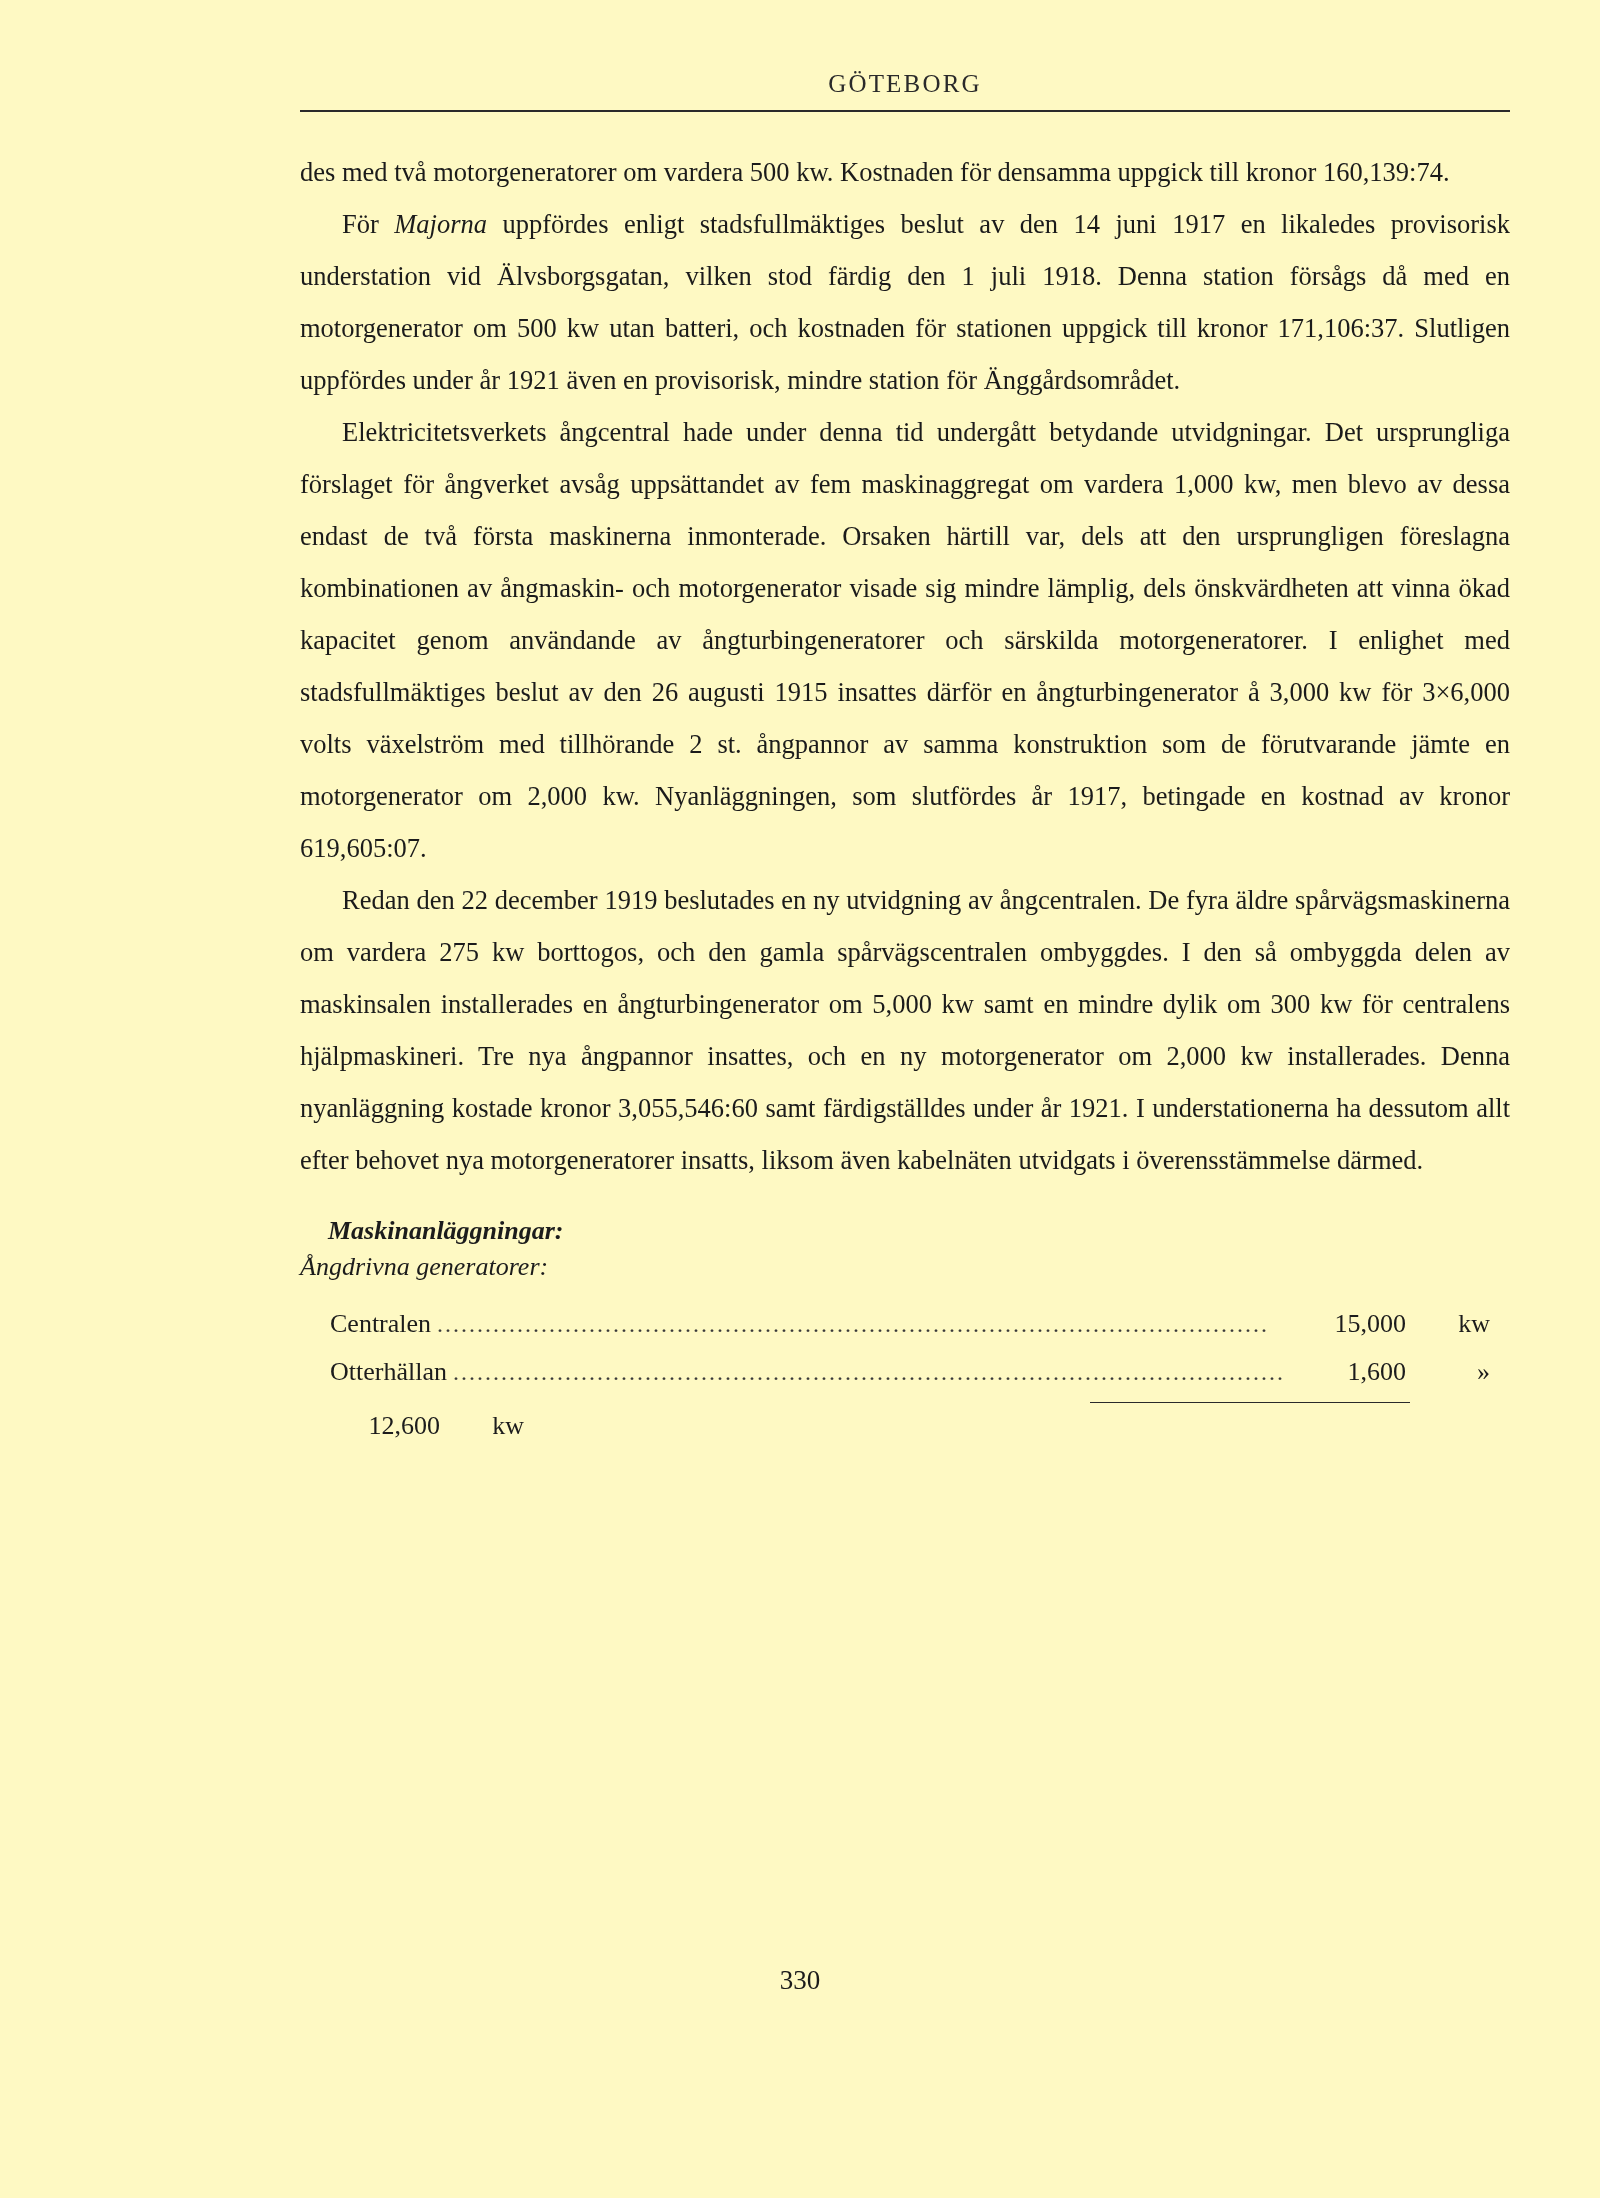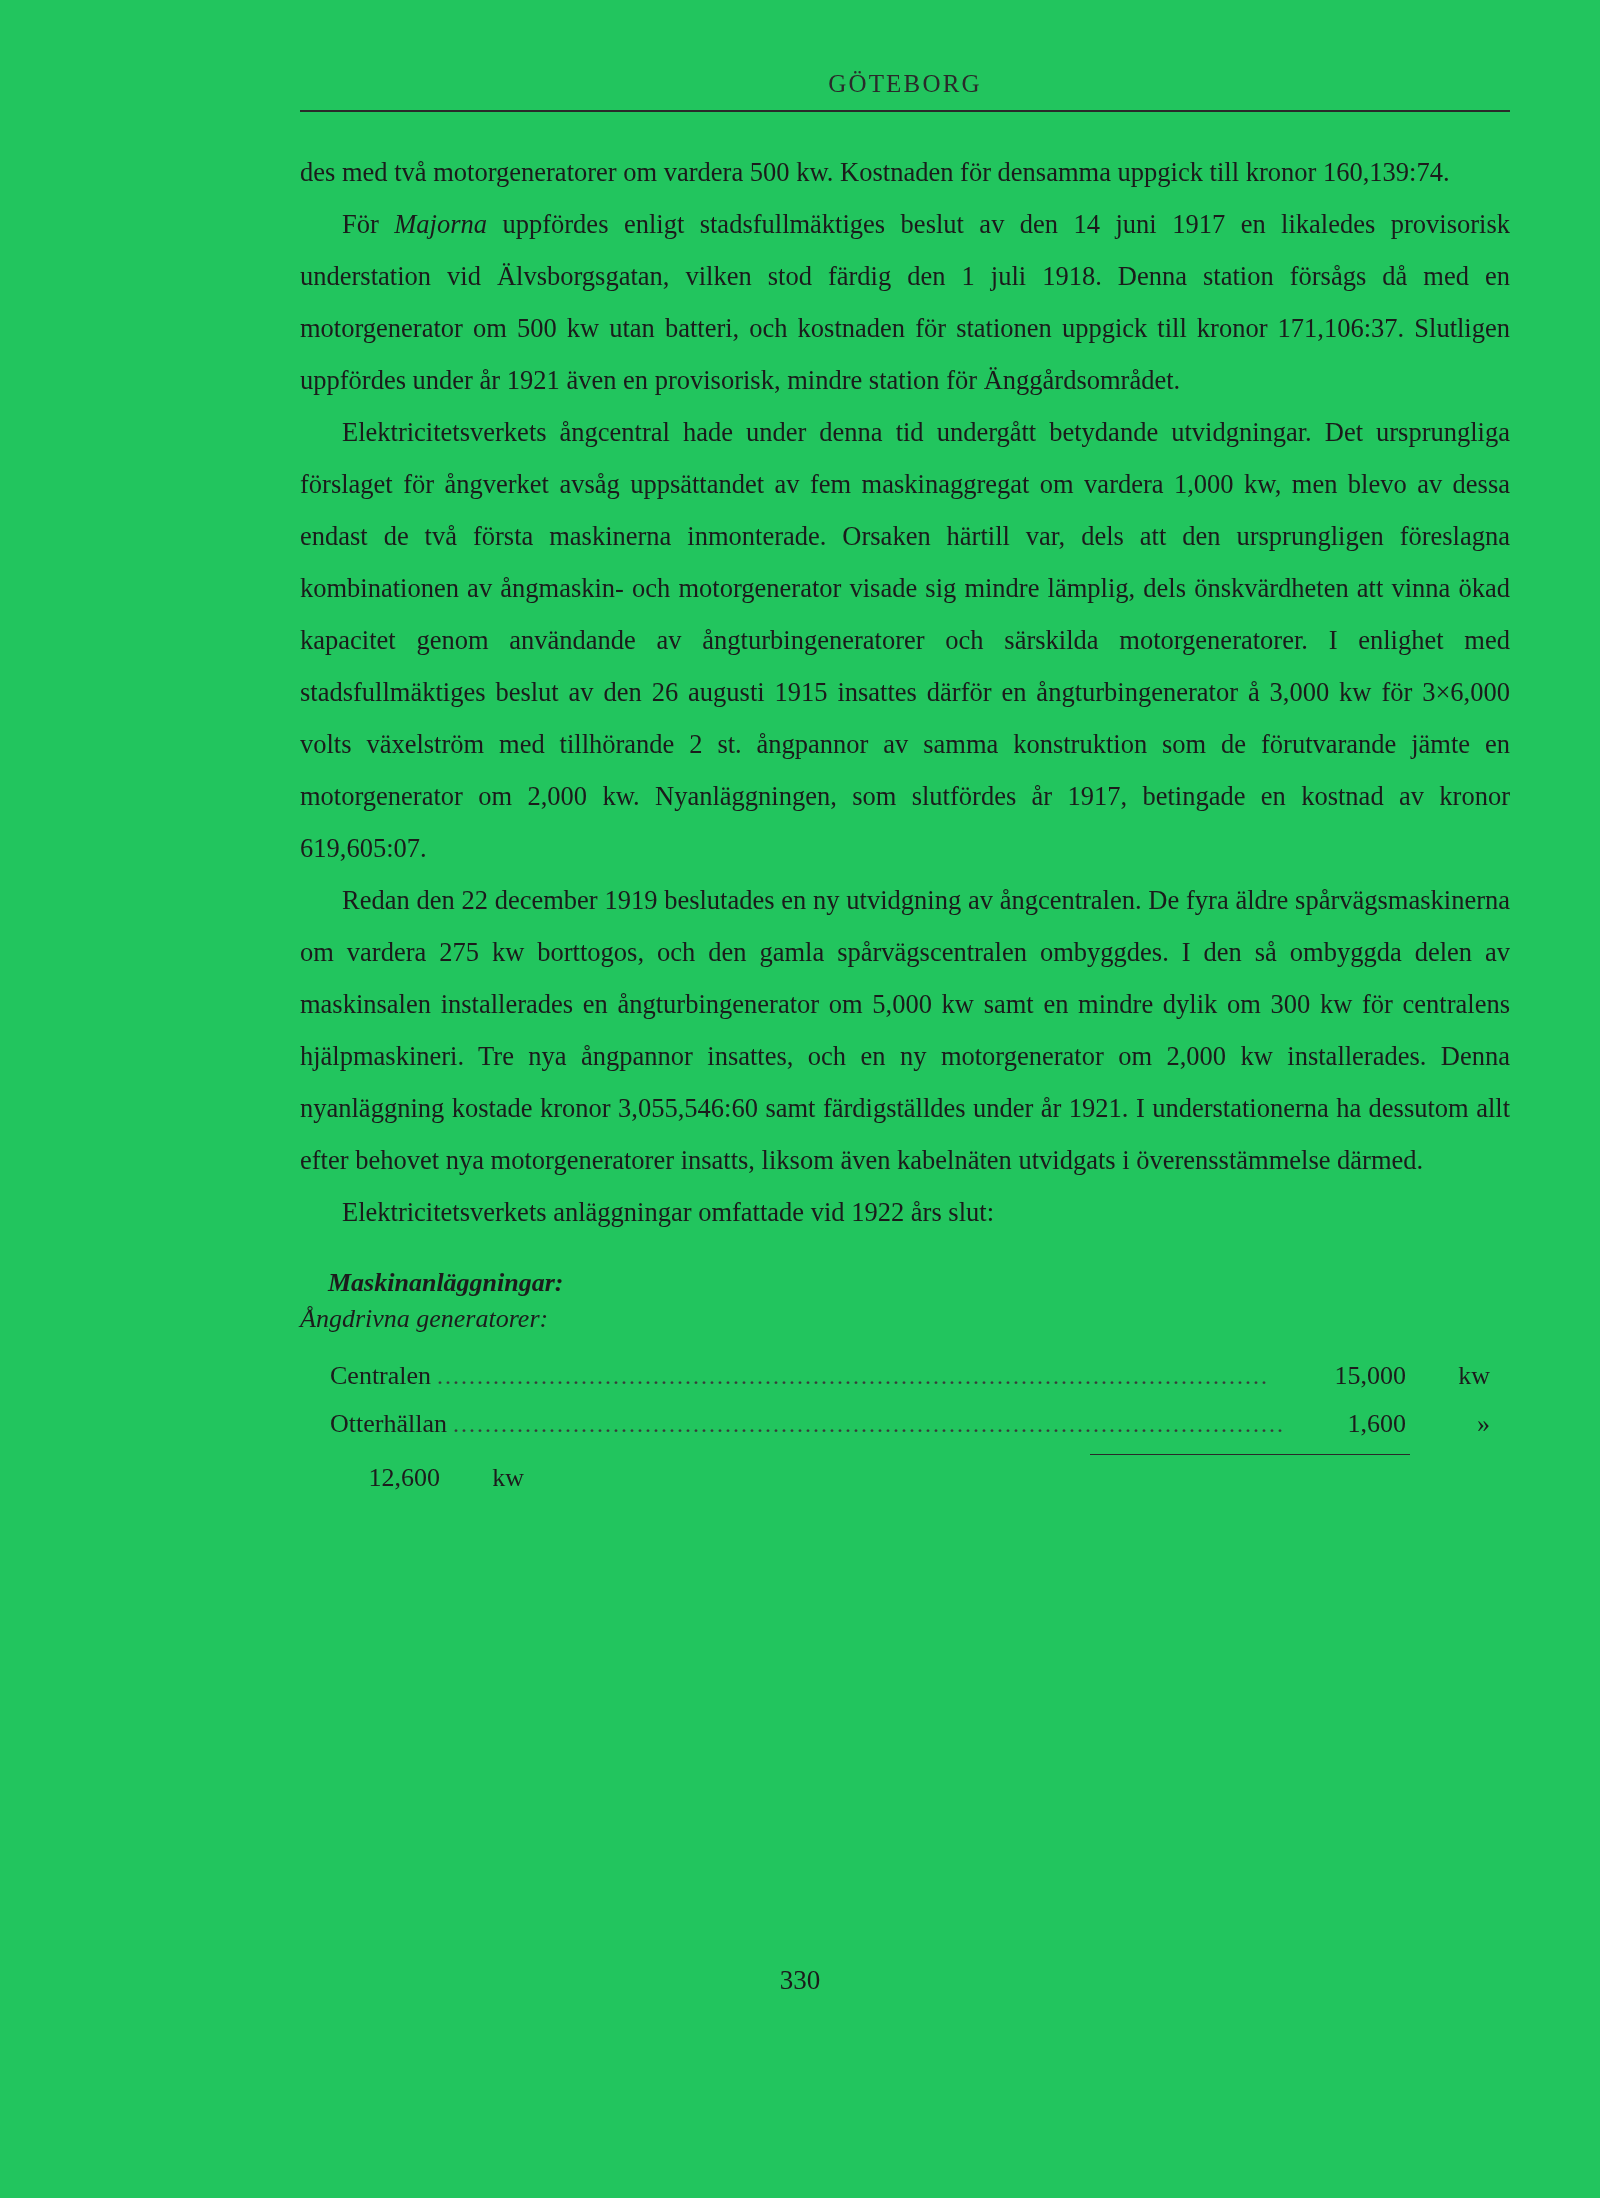--- a/index.html
+++ b/index.html
@@ -12,21 +12,21 @@
     height: 2198px;
     position: relative;
     font-family: "Liberation Serif", serif;
     color: #1c1c1c;
   }
   .page {
     position: absolute;
     top: 0; left: 0;
     width: 1600px;
     height: 2198px;
-    background: #22c55e;
+    background: #fef9c3;
   }
   .content {
     position: absolute;
     left: 300px;
     top: 70px;
     width: 1210px;
   }
   .header {
     text-align: center;
     font-size: 25px;
@@ -140,21 +140,20 @@
   <div class="content">
 
     <div class="header">GÖTEBORG</div>
     <div class="rule"></div>
 
     <div class="body-text">
       <p class="para first">des med två motorgeneratorer om vardera 500 kw. Kostnaden för densamma uppgick till kronor 160,139:74.</p>
       <p class="para">För <span class="it">Majorna</span> uppfördes enligt stadsfullmäktiges beslut av den 14 juni 1917 en likaledes provisorisk understation vid Älvsborgsgatan, vilken stod färdig den 1 juli 1918. Denna station försågs då med en motorgenerator om 500 kw utan batteri, och kostnaden för stationen uppgick till kronor 171,106:37. Slutligen uppfördes under år 1921 även en provisorisk, mindre station för Änggårdsområdet.</p>
       <p class="para">Elektricitetsverkets ångcentral hade under denna tid undergått betydande utvidgningar. Det ursprungliga förslaget för ångverket avsåg uppsättandet av fem maskinaggregat om vardera 1,000 kw, men blevo av dessa endast de två första maskinerna inmonterade. Orsaken härtill var, dels att den ursprungligen föreslagna kombinationen av ångmaskin- och motorgenerator visade sig mindre lämplig, dels önskvärdheten att vinna ökad kapacitet genom användande av ångturbingeneratorer och särskilda motorgeneratorer. I enlighet med stadsfullmäktiges beslut av den 26 augusti 1915 insattes därför en ångturbingenerator å 3,000 kw för 3×6,000 volts växelström med tillhörande 2 st. ångpannor av samma konstruktion som de förutvarande jämte en motorgenerator om 2,000 kw. Nyanläggningen, som slutfördes år 1917, betingade en kostnad av kronor 619,605:07.</p>
       <p class="para">Redan den 22 december 1919 beslutades en ny utvidgning av ångcentralen. De fyra äldre spårvägsmaskinerna om vardera 275 kw borttogos, och den gamla spårvägscentralen ombyggdes. I den så ombyggda delen av maskinsalen installerades en ångturbingenerator om 5,000 kw samt en mindre dylik om 300 kw för centralens hjälpmaskineri. Tre nya ångpannor insattes, och en ny motorgenerator om 2,000 kw installerades. Denna nyanläggning kostade kronor 3,055,546:60 samt färdigställdes under år 1921. I understationerna ha dessutom allt efter behovet nya motorgeneratorer insatts, liksom även kabelnäten utvidgats i överensstämmelse därmed.</p>
-      <p class="para">Elektricitetsverkets anläggningar omfattade vid 1922 års slut:</p>
     </div>
 
     <div class="list-title">Maskinanläggningar:</div>
     <div class="list-subtitle">Ångdrivna generatorer:</div>
 
     <div class="table">
       <div class="trow">
         <span class="tname">Centralen</span>
         <span class="dots">........................................................................................................</span>
         <span class="tval">15,000</span>

